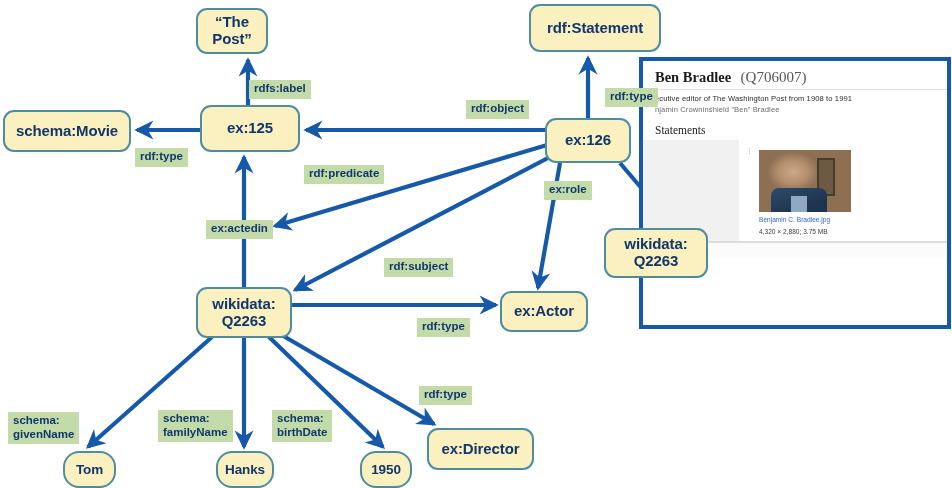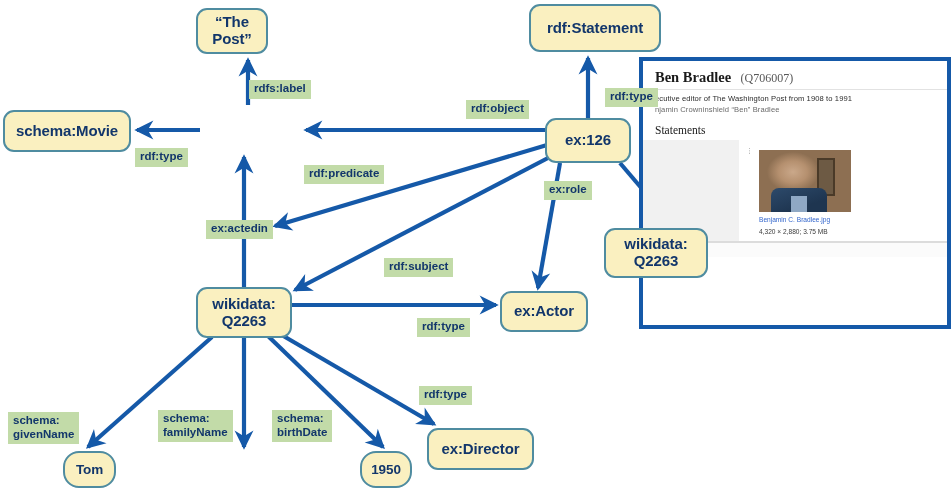--- a/index.html
+++ b/index.html
@@ -81,21 +81,21 @@
   .wd-title {
     font-family: "Liberation Serif", serif;
     font-size: 14.5px;
     font-weight: bold;
     color: #1a1a1a;
     display: inline-block;
     vertical-align: baseline;
   }
   .wd-qid {
     font-family: "Liberation Serif", serif;
-    font-size: 12px;
+    font-size: 15px;
     color: #575757;
     margin-left: 5px;
     vertical-align: baseline;
   }
   .wd-desc {
     padding: 4px 10px 1px 12px;
     font-size: 7.6px;
     color: #2b2b2b;
     line-height: 1.42;
     letter-spacing: 0.1px;
@@ -256,20 +256,23 @@
   </div>
 
   <div class="node" style="left:529px; top:4px; width:132px; height:48px;">
     <span>rdf:Statement</span>
   </div>
 
   <div class="node" style="left:3px; top:110px; width:128px; height:42px;">
     <span>schema:Movie</span>
   </div>
 
+  <div class="node" style="left:200px; top:105px; width:100px; height:47px;">
+    <span>ex:125</span>
+  </div>
 
   <div class="node" style="left:545px; top:118px; width:86px; height:45px;">
     <span>ex:126</span>
   </div>
 
   <div class="node two-line" style="left:604px; top:228px; width:104px; height:50px; white-space:pre-line;">
     <span>wikidata:
 Q2263</span>
   </div>
 
@@ -283,20 +286,23 @@
   </div>
 
   <div class="node" style="left:427px; top:428px; width:107px; height:42px;">
     <span>ex:Director</span>
   </div>
 
   <div class="node small" style="left:63px; top:451px; width:53px; height:37px;">
     <span>Tom</span>
   </div>
 
+  <div class="node small" style="left:216px; top:451px; width:58px; height:37px;">
+    <span>Hanks</span>
+  </div>
 
   <div class="node small" style="left:360px; top:451px; width:52px; height:37px;">
     <span>1950</span>
   </div>
 
   <div class="elabel" style="left:249px; top:80px;">rdfs:label</div>
   <div class="elabel" style="left:135px; top:148px;">rdf:type</div>
   <div class="elabel" style="left:466px; top:100px;">rdf:object</div>
   <div class="elabel" style="left:605px; top:88px;">rdf:type</div>
   <div class="elabel" style="left:304px; top:165px;">rdf:predicate</div>

